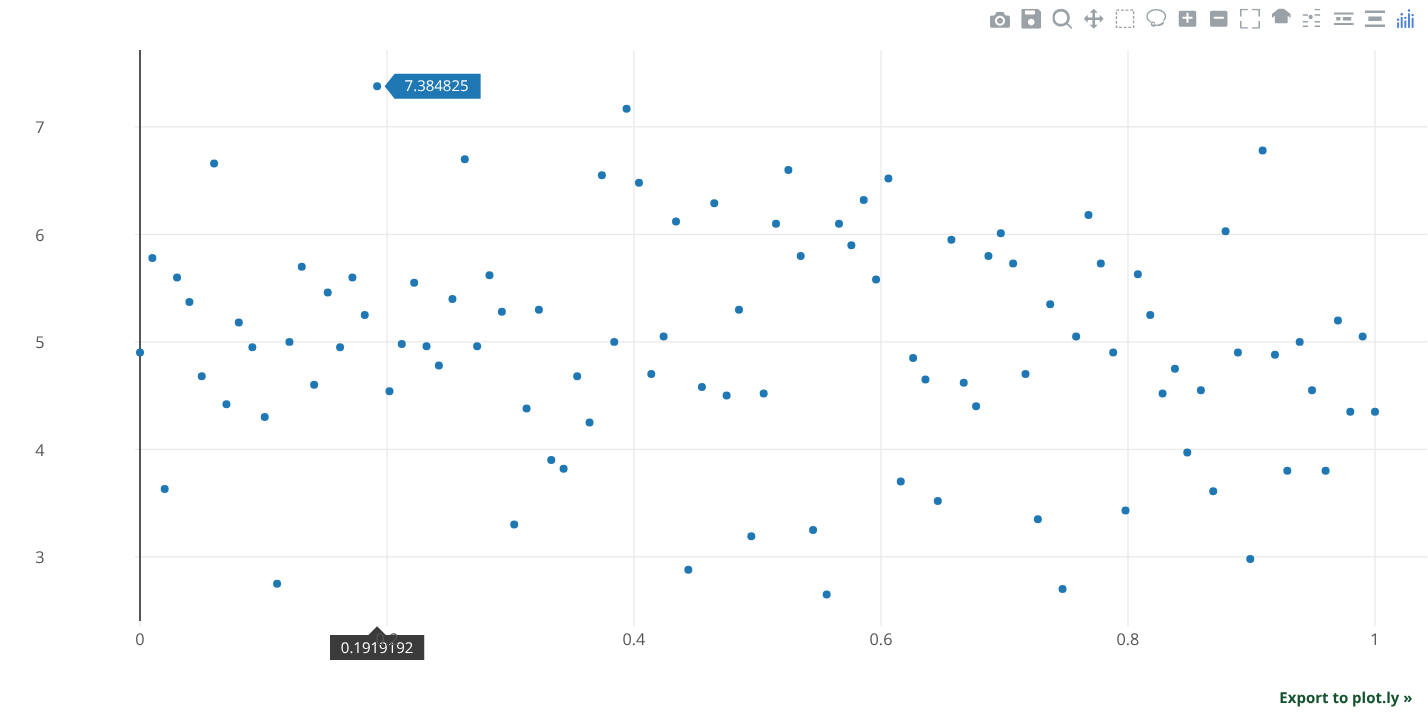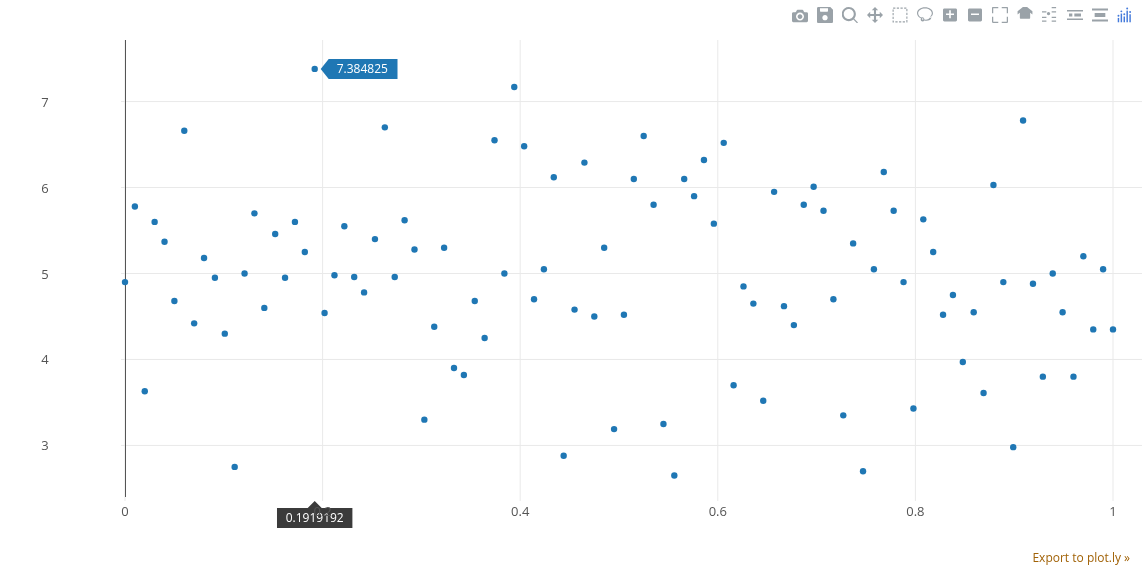--- a/index.html
+++ b/index.html
@@ -31,21 +31,21 @@
     justify-content: center;
     color: #9aa2a8;
     cursor: pointer;
   }
   .modebar .btn.plotly svg { color: #447adb; }
   .modebar .btn svg { width: 16px; height: 16px; fill: currentColor; stroke: none; }
 
   
   .plot-wrap {
     position: absolute;
-    left: 0; top: 0; right: 0; bottom: 0; margin-left: 13px;
+    left: 0; top: 0; right: 0; bottom: 0;
   }
   svg.plot {
     position: absolute;
     left: 0; top: 0;
     width: 1142px;
     height: 576px;
     font-family: "Open Sans", Arial, sans-serif;
     overflow: visible;
   }
   .gridline {
@@ -72,23 +72,23 @@
     font-weight: 500;
   }
   .hover-box-y { fill: #1f77b4; }
   .hover-box-x { fill: #3b3b3b; }
 
   
   .export-link {
     position: absolute;
     right: 12px;
     bottom: 10px;
-    color: #a16207;
+    color: #14532d;
     font-size: 12px;
-    font-weight: 400;
+    font-weight: 700;
     text-decoration: none;
     font-family: "Open Sans", Arial, sans-serif;
     cursor: pointer;
     margin-top: 11px;
   }
 </style>
 </head>
 <body>
 
 <div class="modebar">

